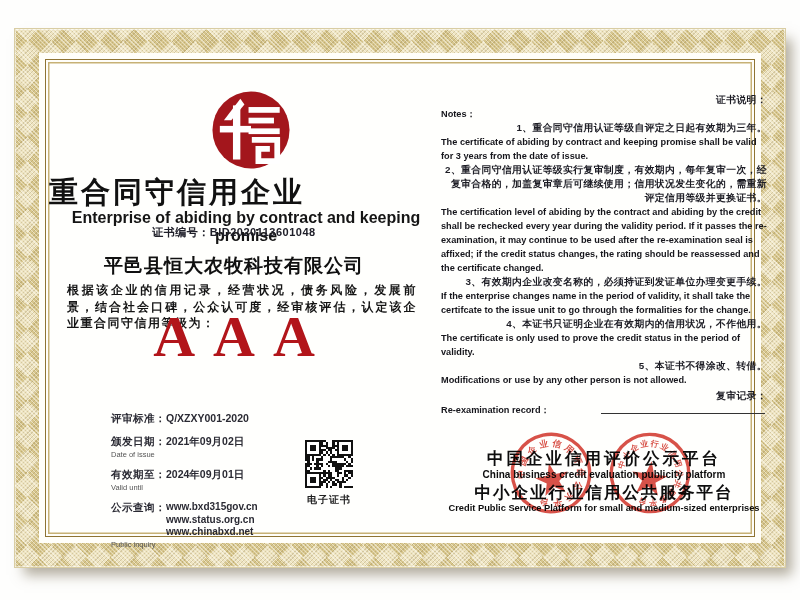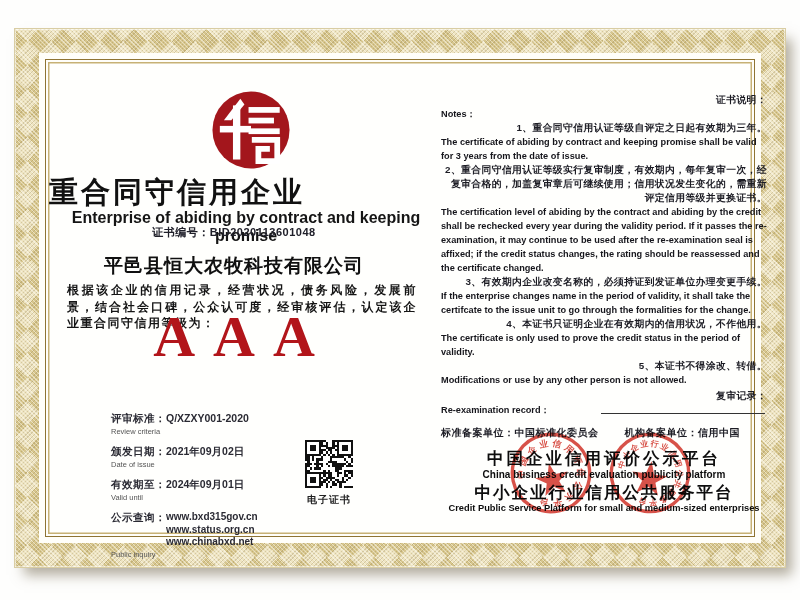--- a/index.html
+++ b/index.html
@@ -106,21 +106,20 @@
           <div class="title-zh">重合同守信用企业</div>
           <div class="title-en">Enterprise of abiding by contract and keeping promise</div>
           <div class="certno">证书编号：BID2020113601048</div>
           <div class="company">平邑县恒大农牧科技有限公司</div>
           <div class="stmt-zh">根据该企业的信用记录，经营状况，债务风险，发展前景，结合社会口碑，公众认可度，经审核评估，认定该企业重合同守信用等级为：</div>
           <div class="rating">AAA</div>
 
           <div class="fields">
             <div class="field">
               <div class="field-line"><span class="lab">评审标准：</span><span>Q/XZXY001-2020</span></div>
-              <div class="field-sub">Review criteria</div>
             </div>
             <div class="field">
               <div class="field-line"><span class="lab">颁发日期：</span><span>2021年09月02日</span></div>
               <div class="field-sub">Date of issue</div>
             </div>
             <div class="field">
               <div class="field-line"><span class="lab">有效期至：</span><span>2024年09月01日</span></div>
               <div class="field-sub">Valid until</div>
             </div>
             <div class="field">
@@ -589,24 +588,20 @@
             <div class="ne">If the enterprise changes name in the period of validity, it shall take the certifcate to the issue unit to go through the formalities for the change.</div>
             <div class="nz">4、本证书只证明企业在有效期内的信用状况，不作他用。</div>
             <div class="ne">The certificate is only used to prove the credit status in the period of validity.</div>
             <div class="nz">5、本证书不得涂改、转借。</div>
             <div class="ne">Modifications or use by any other person is not allowed.</div>
             <div class="note-gap"></div>
             <div class="nz">复审记录：</div>
             <div class="ne review-row">
               <span>Re-examination record：</span>
               <span class="fill-line"></span>
-            </div>
-            <div class="registry">
-              <span>标准备案单位：中国标准化委员会</span>
-              <span>机构备案单位：信用中国</span>
             </div>
           </div>
 
           <div class="platform">
             <div class="pf-zh1">中国企业信用评价公示平台</div>
             <div class="pf-en1">China business credit evaluation publicity platform</div>
             <div class="pf-zh2">中小企业行业信用公共服务平台</div>
             <div class="pf-en2">Credit Public Service Platform for small and medium-sized enterprises</div>
           </div>
 

